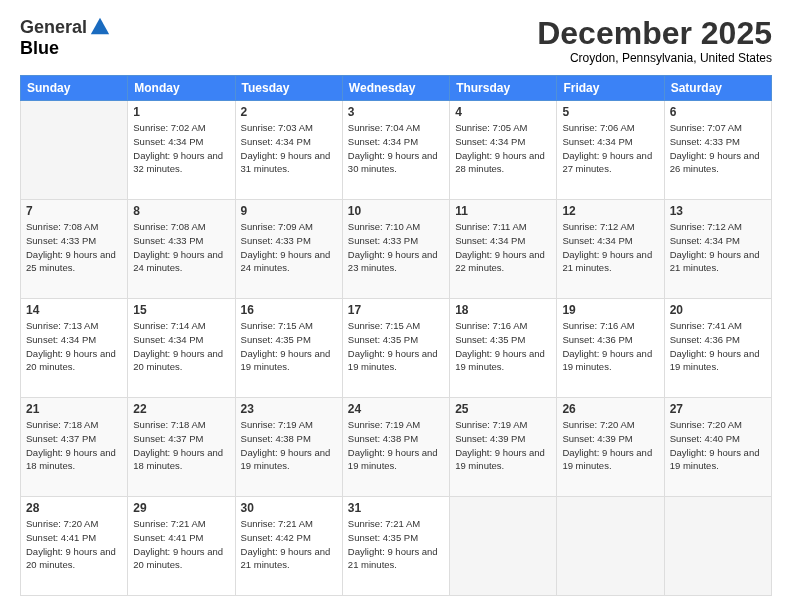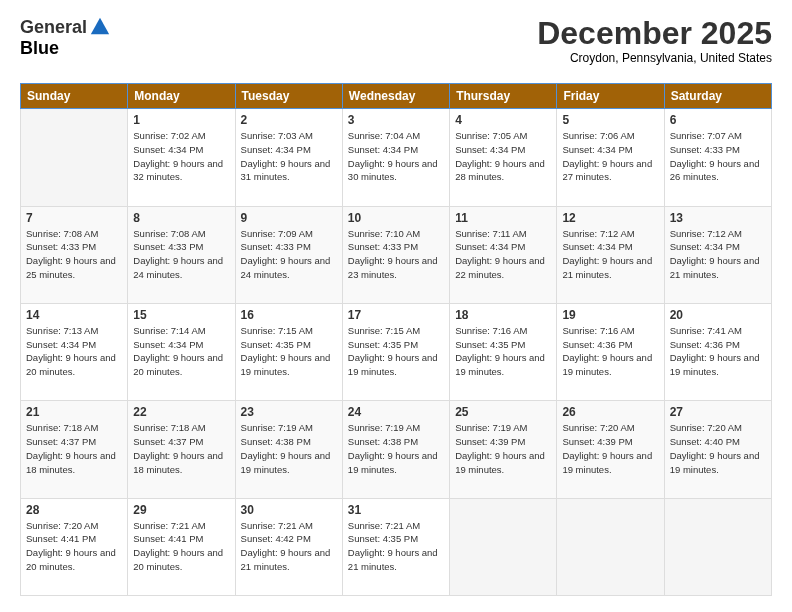--- a/index.html
+++ b/index.html
@@ -14,21 +14,21 @@
       width: 792px;
       height: 612px;
       padding: 16px 20px;
       display: flex;
       flex-direction: column;
     }
     .header {
       display: flex;
       justify-content: space-between;
       align-items: flex-start;
-      margin-bottom: 18px;
+      margin-bottom: 10px;
     }
     .logo {
       display: flex;
       flex-direction: column;
       align-items: flex-start;
     }
     .logo-text {
       display: flex;
       align-items: center;
     }
@@ -61,21 +61,21 @@
       color: #000000;
     }
     .calendar {
       flex: 1;
       border: 1px solid #ccc;
       border-collapse: collapse;
       width: 100%;
       table-layout: fixed;
     }
     .calendar th {
-      background-color: #a16207;
+      background-color: #3b82f6;
       color: #fff;
       font-size: 12px;
       font-weight: bold;
       padding: 5px 6px;
       text-align: left;
       border: 1px solid #5090d8;
     }
     .calendar td {
       vertical-align: top;
       padding: 4px 5px;

